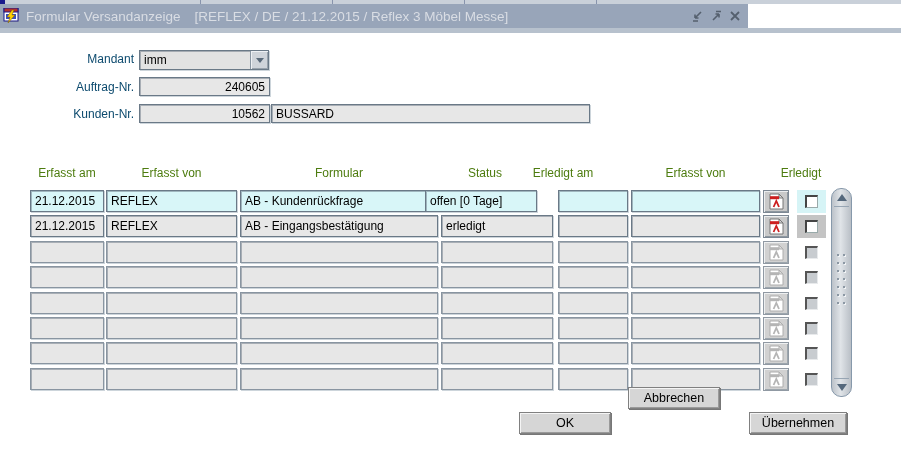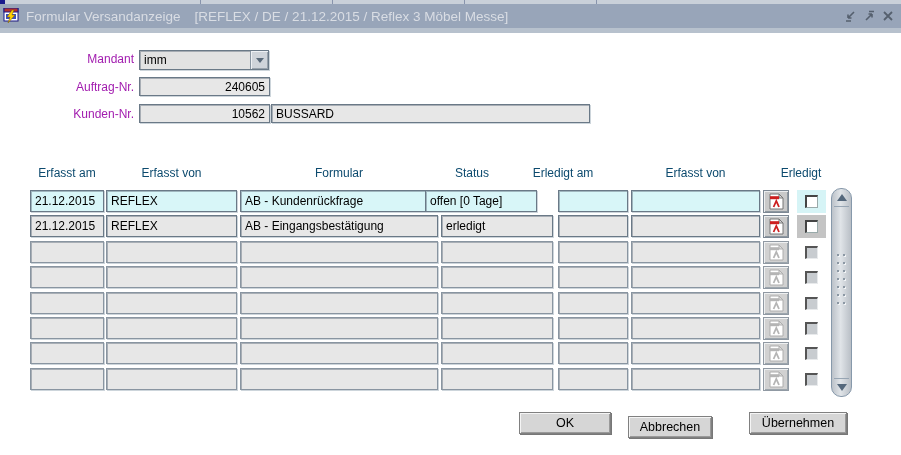--- a/index.html
+++ b/index.html
@@ -7,32 +7,32 @@
     width:901px;height:455px;position:relative;overflow:hidden;
     background:#ffffff;
     font-family:"Liberation Sans", sans-serif;
     font-size:12px;color:#000;
   }
   
   .top-strip{position:absolute;left:0;top:0;width:901px;height:4px;background:#c9d0d9;}
   .top-strip .corner{position:absolute;left:0;top:0;width:5px;height:4px;background:#1a1a8c;}
   .top-strip .sep{position:absolute;top:0;width:1px;height:4px;background:#8894ac;}
   .titlebar{
-    position:absolute;left:0;top:4px;width:901px;height:24px;
+    position:absolute;left:0;top:4px;width:748px;height:24px;
     background:#98a5b9;display:flex;align-items:center;
   }
   .titlebar .app-icon{margin:0 6px 0 3px;width:17px;height:17px;flex:0 0 auto;}
   .title-text{color:#d9dde4;font-size:13.5px;white-space:nowrap;overflow:hidden;}
   .title-gap{display:inline-block;width:14px;}
   .win-controls{margin-left:auto;display:flex;align-items:center;gap:5px;padding-right:6px;}
   .win-btn{width:14px;height:14px;display:flex;align-items:center;justify-content:center;cursor:default;}
   .sub-strip{position:absolute;left:0;top:28px;width:901px;height:5px;background:#b7c1cd;}
 
   
-  .lbl{position:absolute;text-align:right;color:#a21caf;}
+  .lbl{position:absolute;text-align:right;color:#0c4a6e;}
 
   
   .field{
     position:absolute;background:#e7e7e7;
     border:1px solid #6a7987;
     box-shadow:inset 1px 1px 0 rgba(90,105,120,.45), 1px 1px 0 #cdd5db;
     display:flex;align-items:center;box-sizing:border-box;
     padding:0 4px;white-space:nowrap;overflow:hidden;
   }
   .field.num{justify-content:flex-end;}
@@ -43,21 +43,21 @@
   .combo{position:absolute;box-sizing:border-box;background:#e2e2e2;
     border:1px solid #6a7987;box-shadow:inset 1px 1px 0 rgba(90,105,120,.45),1px 1px 0 #cdd5db;
     display:flex;align-items:center;}
   .combo .val{flex:1;padding:0 4px;}
   .combo .arrow-btn{width:17px;height:100%;background:#cfd4da;border-left:1px solid #8a96a2;
     box-shadow:inset 1px 1px 0 #eef1f4, inset -1px -1px 0 #98a2ac;
     display:flex;align-items:center;justify-content:center;}
   .combo .arrow-btn .tri{width:0;height:0;border-left:4px solid transparent;border-right:4px solid transparent;border-top:5px solid #5a6a7a;}
 
   
-  .th{position:absolute;top:166px;height:14px;text-align:center;color:#0c4a6e;}
+  .th{position:absolute;top:166px;height:14px;text-align:center;color:#4d7c0f;}
 
   
   .pdf-btn{position:absolute;width:26px;height:23px;box-sizing:border-box;background:#c9c9c9;
     border:1px solid #7d8894;box-shadow:inset 1px 1px 0 #eceeef, inset -1px -1px 0 #8d979f;
     display:flex;align-items:center;justify-content:center;}
   .pdf-btn.disabled{opacity:.85;}
 
   
   .chk-patch{position:absolute;width:29px;height:23px;display:flex;align-items:center;justify-content:center;}
   .chk-patch.cur{background:#d6f4f6;}
@@ -137,21 +137,21 @@
 <div class="lbl" style="left:40px;top:80px;width:94px;">Auftrag-Nr.</div>
 <div class="field num" style="left:139px;top:77px;width:131px;height:19px;">240605</div>
 
 <div class="lbl" style="left:40px;top:107px;width:94px;">Kunden-Nr.</div>
 <div class="field num" style="left:139px;top:104px;width:131px;height:19px;">10562</div>
 <div class="field" style="left:271px;top:104px;width:319px;height:19px;">BUSSARD</div>
 
 <div class="th" style="left:30px;width:74px;">Erfasst am</div>
 <div class="th" style="left:106px;width:131px;">Erfasst von</div>
 <div class="th" style="left:240px;width:198px;">Formular</div>
-<div class="th" style="left:416px;width:112px;">Status</div>
+<div class="th" style="left:429px;width:112px;">Status</div>
 <div class="th" style="left:528px;width:70px;">Erledigt am</div>
 <div class="th" style="left:631px;width:129px;">Erfasst von</div>
 <div class="th" style="left:770px;width:62px;">Erledigt</div>
 
 <div id="rows">
     <div>
       <div class="field cyan" style="left: 30px; top: 190px; width: 74px; height: 22px;">21.12.2015</div>
       <div class="field cyan" style="left: 106px; top: 190px; width: 131px; height: 22px;">REFLEX</div>
       <div class="field cyan" style="left: 240px; top: 190px; width: 198px; height: 22px;">AB - Kundenrückfrage</div>
       <div class="field cyan" style="left: 425px; top: 190px; width: 112px; height: 22px;">offen [0 Tage]</div>
@@ -310,14 +310,14 @@
     </div>
   <div class="cap-line" style="top:17px"></div>
   <div class="grip"></div>
   <div class="cap-line" style="bottom:17px"></div>
   <div class="arr down">
       <div class="tri-down"></div>
     </div>
 </div>
 
 <div class="btn" style="left:519px;top:412px;width:92px;">OK</div>
-<div class="btn" style="left:628px;top:416px;width:84px;">Abbrechen</div>
+<div class="btn" style="left:628px;top:387px;width:92px;">Abbrechen</div>
 <div class="btn" style="left:737px;top:412px;width:98px;margin-left:12px;">Übernehmen</div>
 
 </body></html>

